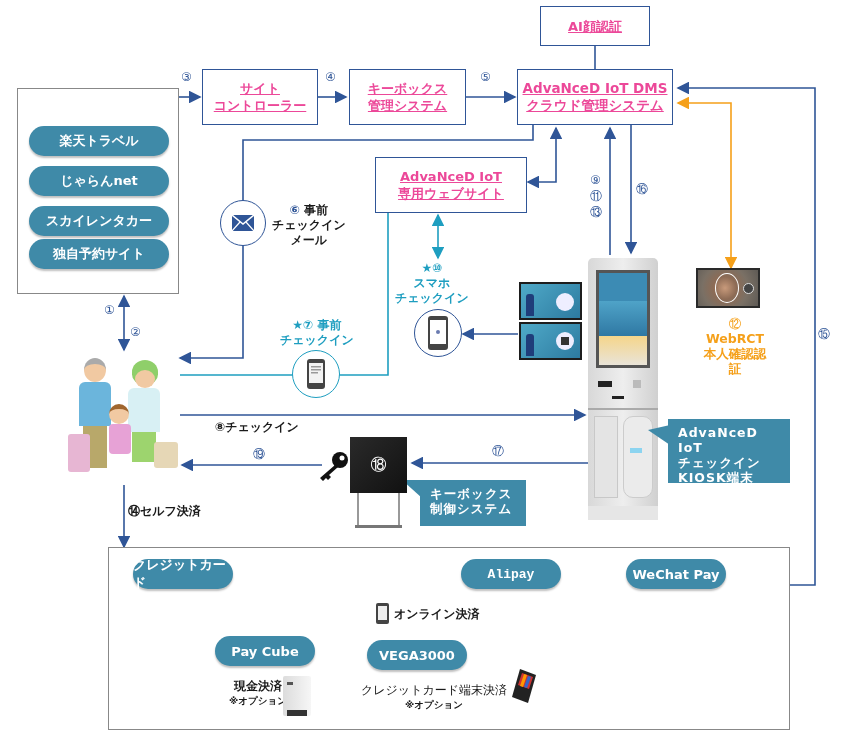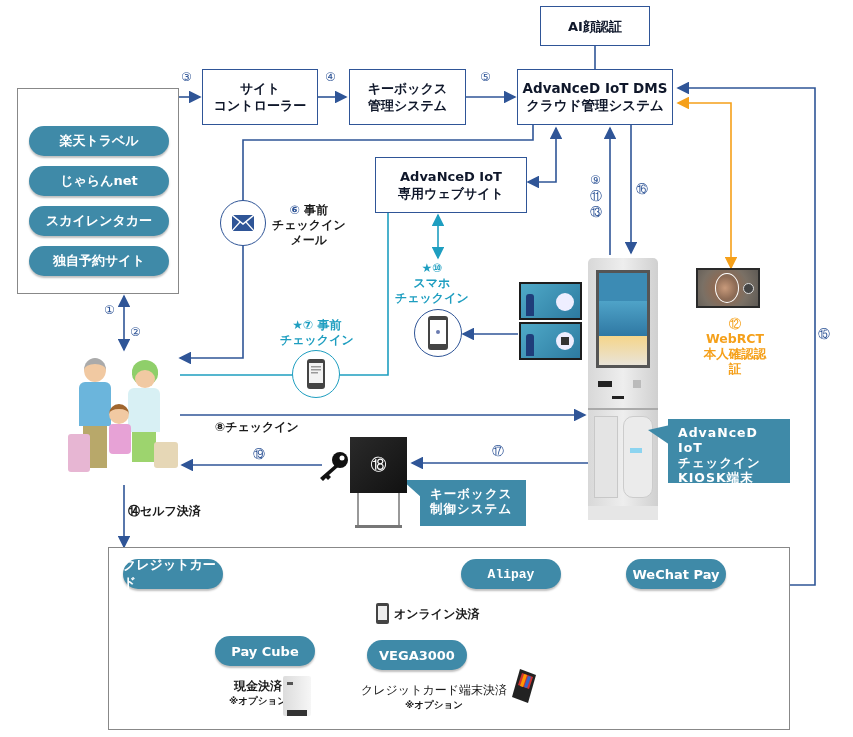--- a/index.html
+++ b/index.html
@@ -1,18 +1,18 @@
 <!DOCTYPE html>
 <html><head>
 <meta charset="utf-8">
 <style>
   html,body{margin:0;padding:0;background:#fff;}
   body{width:853px;height:737px;position:relative;overflow:hidden;font-family:"DejaVu Sans",sans-serif;color:#1a1a1a;}
   .abs{position:absolute;}
-  .box{position:absolute;background:#fff;border:1.5px solid #2f5597;box-sizing:border-box;display:flex;align-items:center;justify-content:center;text-align:center;font-weight:bold;font-size:13px;line-height:17px;color:#0f172a;}
+  .box{position:absolute;background:#fff;border:1.5px solid #2f5597;box-sizing:border-box;display:flex;align-items:center;justify-content:center;text-align:center;font-weight:bold;font-size:13px;line-height:17px;color:#ec4899;text-decoration:underline;}
   .grey-box{position:absolute;border:1.5px solid #888;background:#fff;box-sizing:border-box;}
   .pill{position:absolute;background:#3f8aa8;color:#fff;font-weight:bold;font-size:13px;border-radius:16px;display:flex;align-items:center;justify-content:center;box-shadow:0 2px 2px rgba(0,0,0,0.25);}
   .num{position:absolute;font-size:12px;color:#2f5597;}
   .lbl{position:absolute;font-weight:bold;font-size:12px;line-height:15px;color:#1a1a1a;text-align:center;}
   .teal{color:#1e9ec0;}
   .orange{color:#f5a01a;}
   .callout{position:absolute;background:#3f8aa8;color:#fff;font-weight:bold;font-size:12.5px;line-height:15px;padding:6px 10px;box-sizing:border-box;letter-spacing:1px;}
   svg.lines{position:absolute;left:0;top:0;}
   .circle-icon{position:absolute;border:1.5px solid #2f5597;border-radius:50%;background:#fff;box-sizing:border-box;display:flex;align-items:center;justify-content:center;}
   .circle-icon.teal-b{border-color:#1e9ec0;}
@@ -87,21 +87,21 @@
 </div>
 <div class="box" style="left:375px;top:157px;width:152px;height:56px;flex-direction:column;">
   <span>AdvaNceD IoT</span>
   <span>専用ウェブサイト</span>
 </div>
 
 <div class="grey-box" style="left:17px;top:88px;width:162px;height:206px;">
   <div class="pill" style="left:11px;top:77px;width:140px;height:30px;">じゃらんnet</div>
   <div class="pill" style="left:11px;top:37px;width:140px;height:30px;">楽天トラベル</div>
   <div class="pill" style="left:11px;top:117px;width:140px;height:30px;">スカイレンタカー</div>
-  <div class="pill" style="left:11px;top:157px;width:140px;height:30px;">独自予約サイト</div>
+  <div class="pill" style="left:11px;top:150px;width:140px;height:30px;">独自予約サイト</div>
 </div>
 
 <span class="num" style="left:181px;top:70px;">③</span>
 <span class="num" style="left:325px;top:70px;">④</span>
 <span class="num" style="left:480px;top:70px;">⑤</span>
 <span class="num" style="left:104px;top:303px;">①</span>
 <span class="num" style="left:130px;top:325px;">②</span>
 <span class="num" style="left:636px;top:181px;">⑯</span>
 <div class="abs" style="left:590px;top:172px;font-size:12px;color:#2f5597;line-height:16px;">
   <div>⑨</div>
@@ -234,21 +234,21 @@
   <div style="position:absolute;left:43px;top:46px;width:20px;height:20px;border-radius:50%;background:#f1c9a2;border-top:5px solid #a0662e;box-sizing:border-box;"></div>
   <div style="position:absolute;left:43px;top:66px;width:22px;height:30px;background:#e7a2d6;border-radius:4px;"></div>
   <div style="position:absolute;left:2px;top:76px;width:22px;height:38px;background:#e7b6d3;border-radius:3px;"></div>
   <div style="position:absolute;left:88px;top:84px;width:24px;height:26px;background:#e6d7b6;border-radius:3px;"></div>
 </div>
 
 <div class="lbl" style="left:215px;top:420px;">⑧チェックイン</div>
 <div class="lbl" style="left:128px;top:504px;">⑭セルフ決済</div>
 
 <div class="grey-box" style="left:108px;top:547px;width:682px;height:183px;">
-  <div class="pill" style="left:14px;top:11px;width:100px;height:30px;">クレジットカード</div>
+  <div class="pill" style="left:24px;top:11px;width:100px;height:30px;">クレジットカード</div>
   <div class="pill" style="left:352px;top:11px;width:100px;height:30px;font-family:Liberation Mono, monospace;">Alipay</div>
   <div class="pill" style="left:517px;top:11px;width:100px;height:30px;">WeChat Pay</div>
 
   <svg class="abs" style="left:267px;top:55px;" width="13" height="21">
       <rect x="0" y="0" width="13" height="21" rx="2" fill="#444"></rect>
       <rect x="2" y="3" width="9" height="14" fill="#eee"></rect>
     </svg>
   <div class="abs" style="left:285px;top:58px;font-weight:bold;font-size:12px;">オンライン決済</div>
 
   <div class="pill" style="left:106px;top:88px;width:100px;height:30px;">Pay Cube</div>

